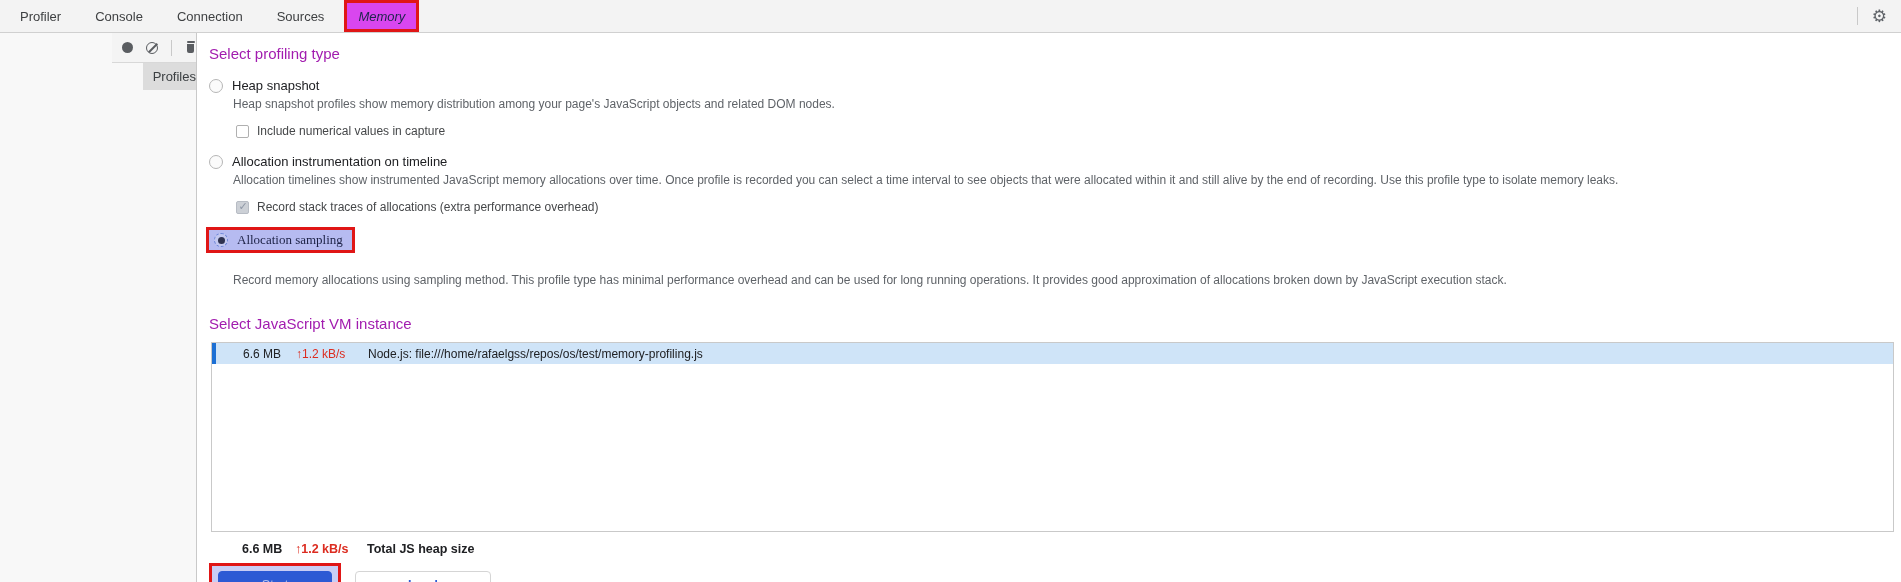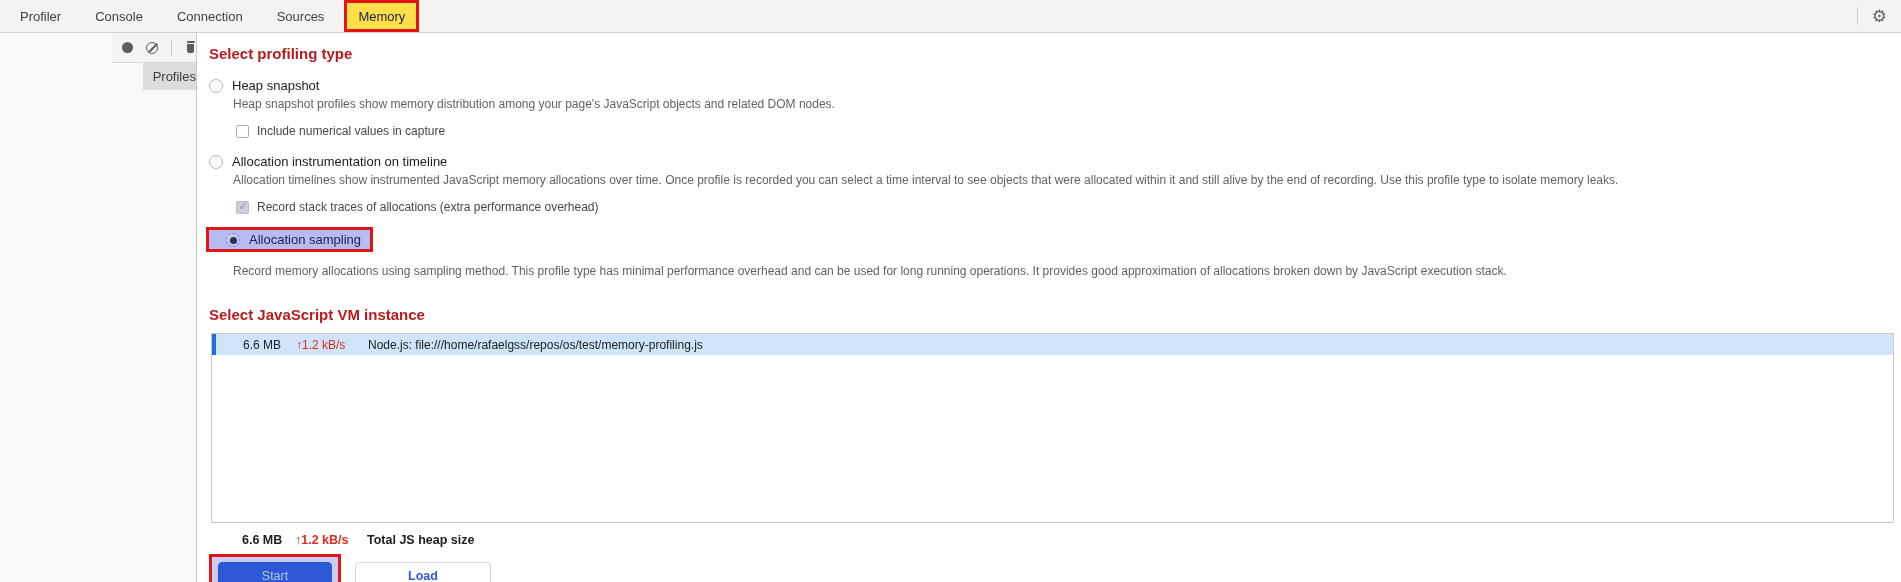--- a/index.html
+++ b/index.html
@@ -2,52 +2,52 @@
 <html><head>
 <meta charset="utf-8">
 <style>
   * { margin:0; padding:0; box-sizing:border-box; }
   html,body { width:1901px; height:582px; overflow:hidden; }
   body { font-family:"Liberation Sans","DejaVu Sans",sans-serif; background:#fff; color:#202124; font-size:13px; }
 
   
   .tabbar { height:33px; background:#f3f3f3; border-bottom:1px solid #d0d0d0; display:flex; align-items:stretch; }
   .tab { display:flex; align-items:center; padding:0 14px; margin-left:6px; color:#3e4042; font-size:13px; cursor:default; }
-  .tab.active { background:#fde047; color:#20254f; border:3px solid #e01616; padding:0 11px; }
+  .tab.active { background:#d946ef; color:#20254f; border:3px solid #e01616; padding:0 11px;font-style:italic; }
   .tabbar-right { margin-left:auto; display:flex; align-items:center; }
   .tabbar-sep { width:1px; height:18px; background:#c9c9c9; margin-right:14px; }
   .gear { color:#5f6368; font-size:17px; margin-right:14px; line-height:1; }
 
   
   .main { display:flex; height:554px; }
   .sidebar { width:197px; background:#f8f8f8; border-right:1px solid #c9c9c9; display:flex; flex-direction:column;align-items:flex-end; }
   .toolbar { height:30px; background:#f4f4f4; border-bottom:1px solid #d8d8d8; display:flex; align-items:center; padding-left:10px; gap:13px; }
   .rec-icon { width:11px; height:11px; border-radius:50%; background:#5a5d61; }
   .block-icon { width:12px; height:12px; border:1.8px solid #5a5d61; border-radius:50%; position:relative; }
   .block-icon::after { content:""; position:absolute; left:-0.5px; top:4px; width:12px; height:1.8px; background:#5a5d61; transform:rotate(-45deg); }
   .tool-sep { width:1px; height:16px; background:#c9c9c9; }
   .trash-icon { position:relative; width:11px; height:13px; }
   .trash-icon::before { content:""; position:absolute; top:0; left:1.5px; width:8px; height:2px; background:#5a5d61; border-radius:1px; }
   .trash-icon::after { content:""; position:absolute; top:3px; left:2px; width:7px; height:9px; background:#5a5d61; border-radius:0 0 2px 2px; }
   .sidebar-item { height:27px; background:#dcdcdc; display:flex; align-items:center; padding-left:10px; color:#3c4043; font-size:13px; }
 
   
   .content { flex:1; background:#fff; padding:12px 7px 0 12px; overflow:hidden; }
-  .section-title { font-size:15px; font-weight:700; color:#b91c1c; }
+  .section-title { font-size:15px; font-weight:400; color:#a21caf; }
   .opt-row { display:flex; align-items:center; gap:9px; margin:16px 0 0 0; }
   .radio { width:14px; height:14px; border-radius:50%; border:1px solid #b6b6b6; background:#fbfbfb; flex:none; }
   .radio.checked { border:1px dashed #6b85d8; background:#c3c8f0; position:relative; }
   .radio.checked::after { content:""; position:absolute; left:3px; top:3px; width:7px; height:7px; border-radius:50%; background:#2e3250; }
   .opt-label { font-size:13px; font-weight:500; color:#202124; }
   .opt-desc { margin:4px 0 0 24px; font-size:12px; color:#5f6368; white-space:nowrap; }
   .chk-row { display:flex; align-items:center; gap:8px; margin:13px 0 0 27px; font-size:12px; color:#454749; }
   .checkbox { width:13px; height:13px; border:1px solid #b0b0b0; border-radius:2px; background:#fff; flex:none; }
   .checkbox.checked-disabled { background:#ccd0d6; border-color:#b7bcc4; position:relative; }
   .checkbox.checked-disabled::after { content:"✓"; position:absolute; left:1.5px; top:-2px; font-size:11px; color:#8d96a5; }
-  .hl-red { display:inline-flex; align-items:center; gap:9px; background:#b6bbf1; border:3px solid #e01616; padding:2px 9px 2px 17px; margin:13px 0 8px -3px; }
+  .hl-red { display:inline-flex; align-items:center; gap:9px; background:#b6bbf1; border:3px solid #e01616; padding:2px 9px 2px 5px; margin:13px 0 16px -3px;font-family:Liberation Serif, serif; }
   .hl-red .opt-label { color:#1c2145; }
   .vm-title { margin-top:28px; }
   .vm-list { margin:10px 0 0 2px; border:1px solid #c9c9c9; height:190px; background:#fff; }
   .vm-row { height:21px; background:#cfe4f8; border-left:4px solid #1c6fd4; display:flex; align-items:center; font-size:12px; color:#202124; }
   .col-size { margin-left:27px; width:53px; }
   .col-rate { width:72px; color:#dc2c20; }
   .stats-footer { display:flex; align-items:center; margin:10px 0 0 33px; font-size:12.5px; font-weight:700; color:#202124; }
   .stats-footer .col-size { margin-left:0; }
   .stats-footer .col-rate { color:#dc2c20; }
   .actions { display:flex; align-items:center; margin:7px 0 0 0; }

